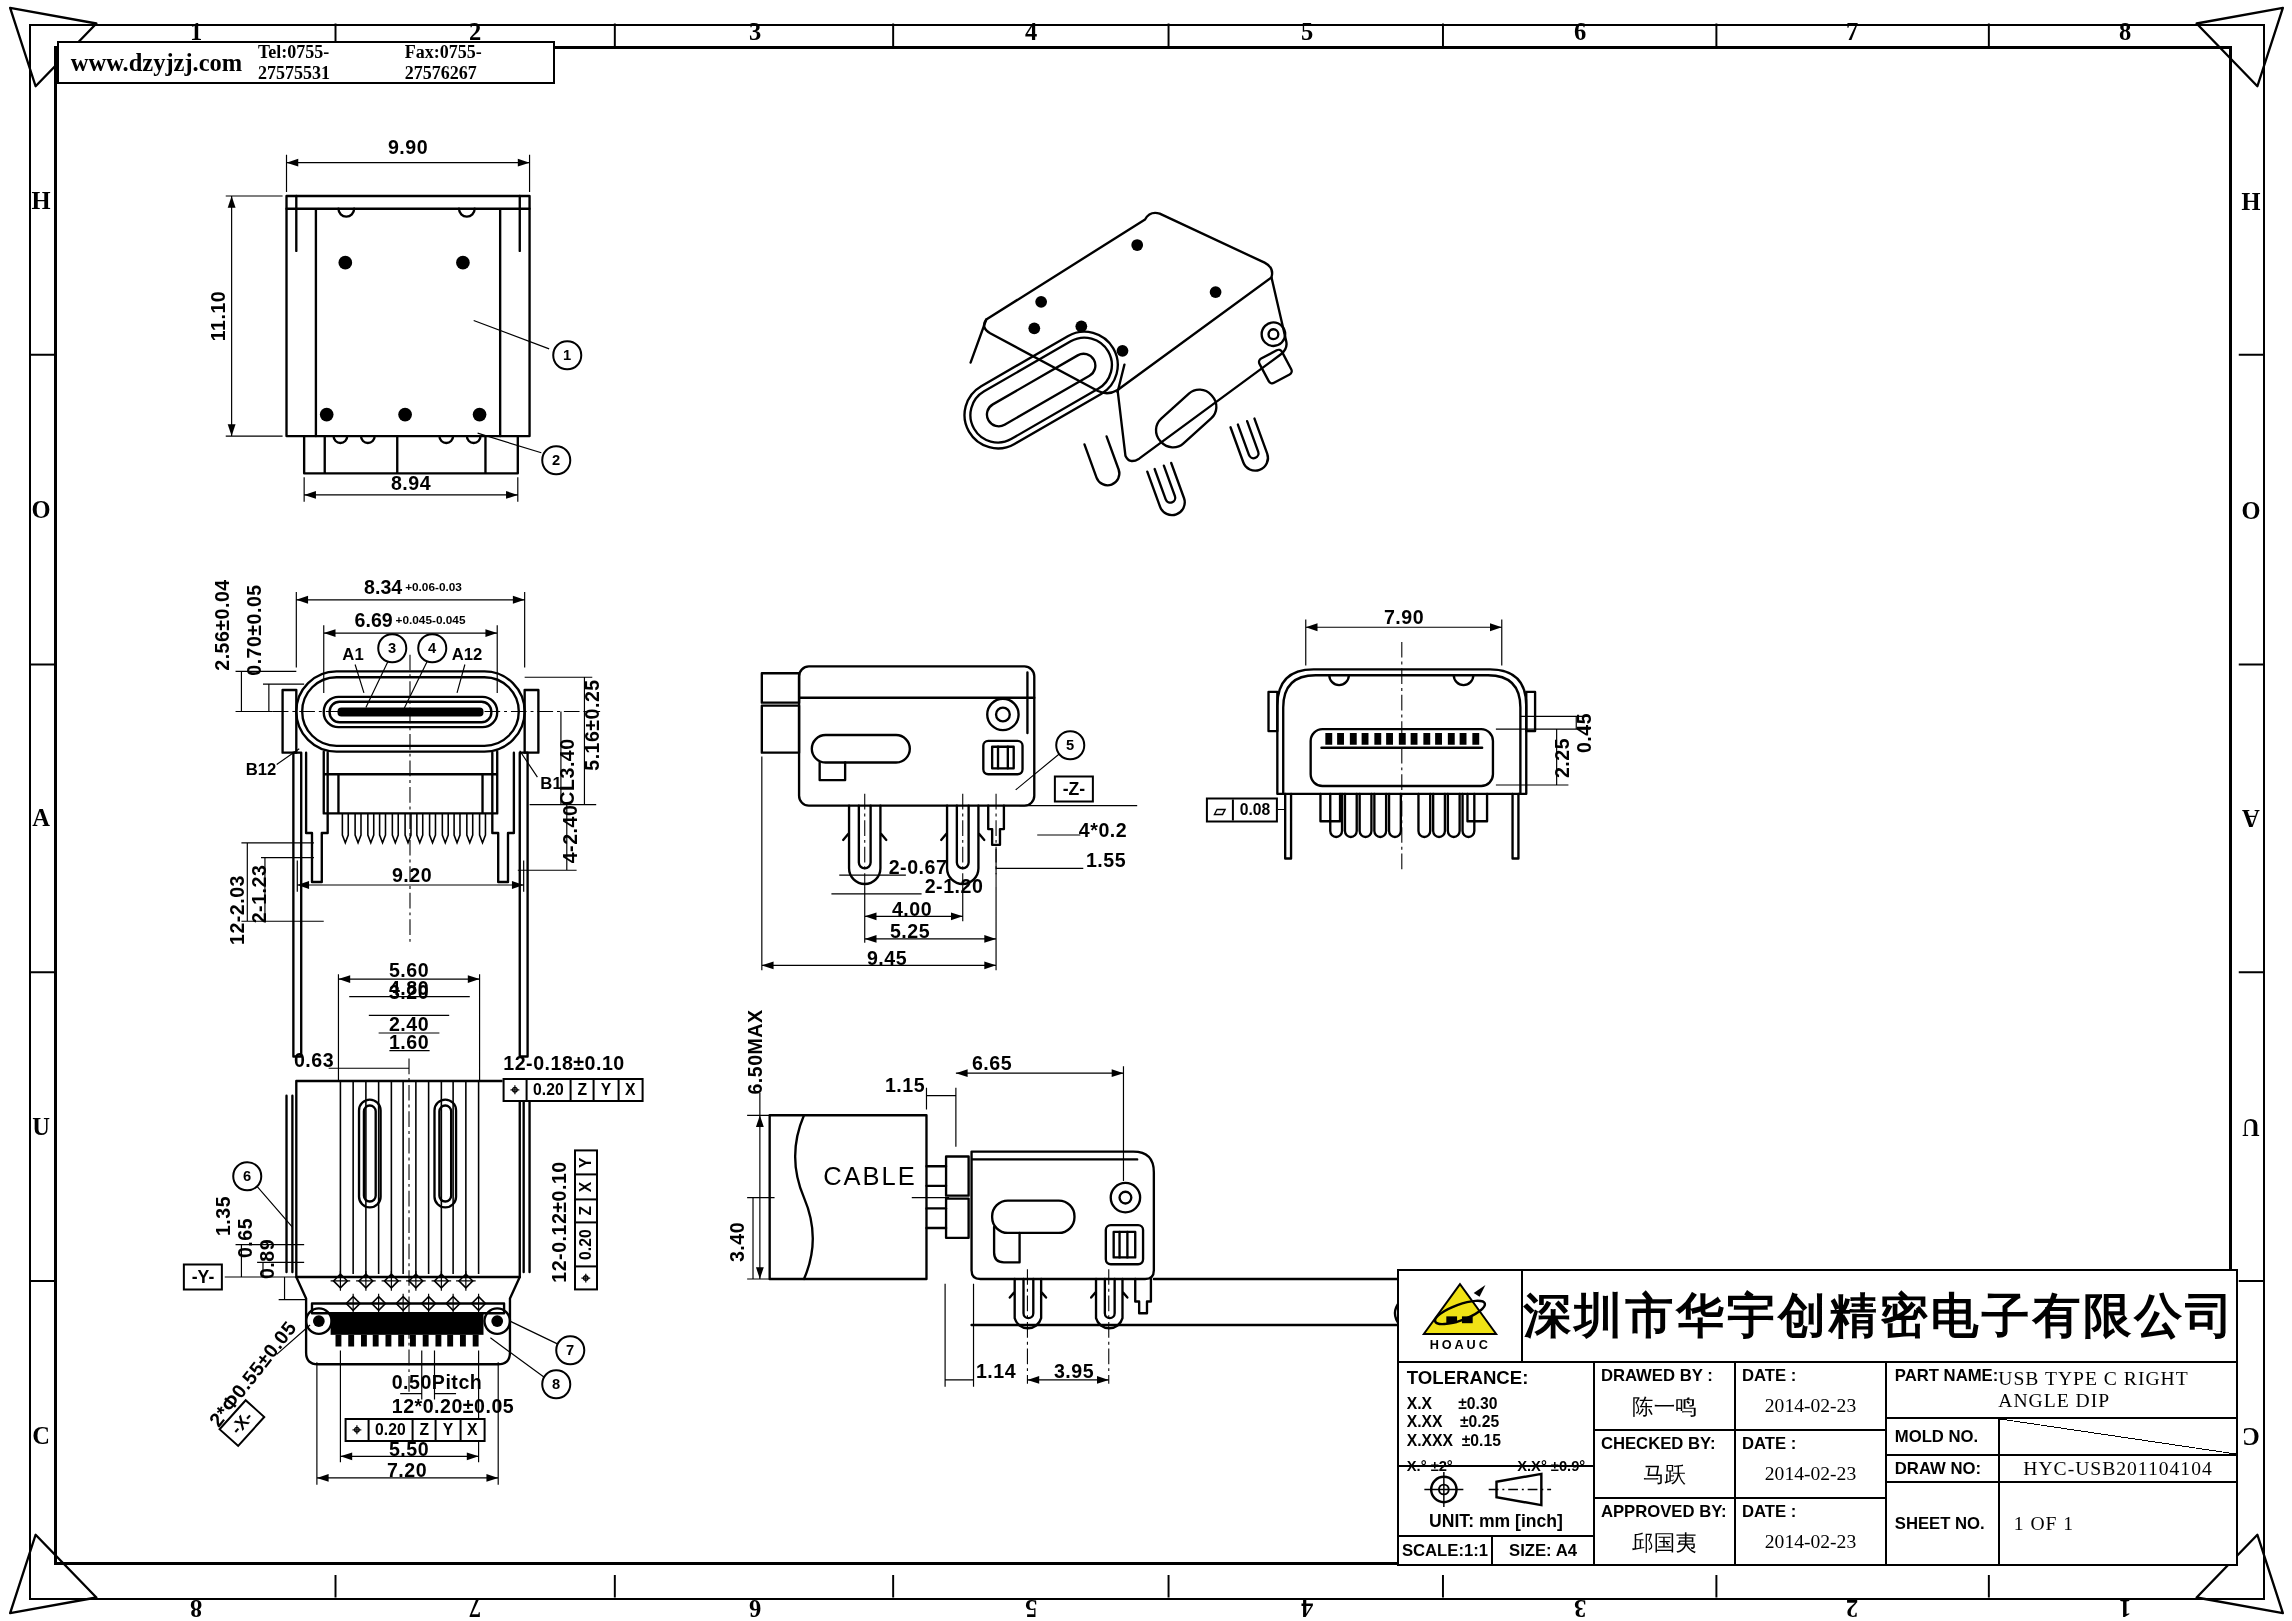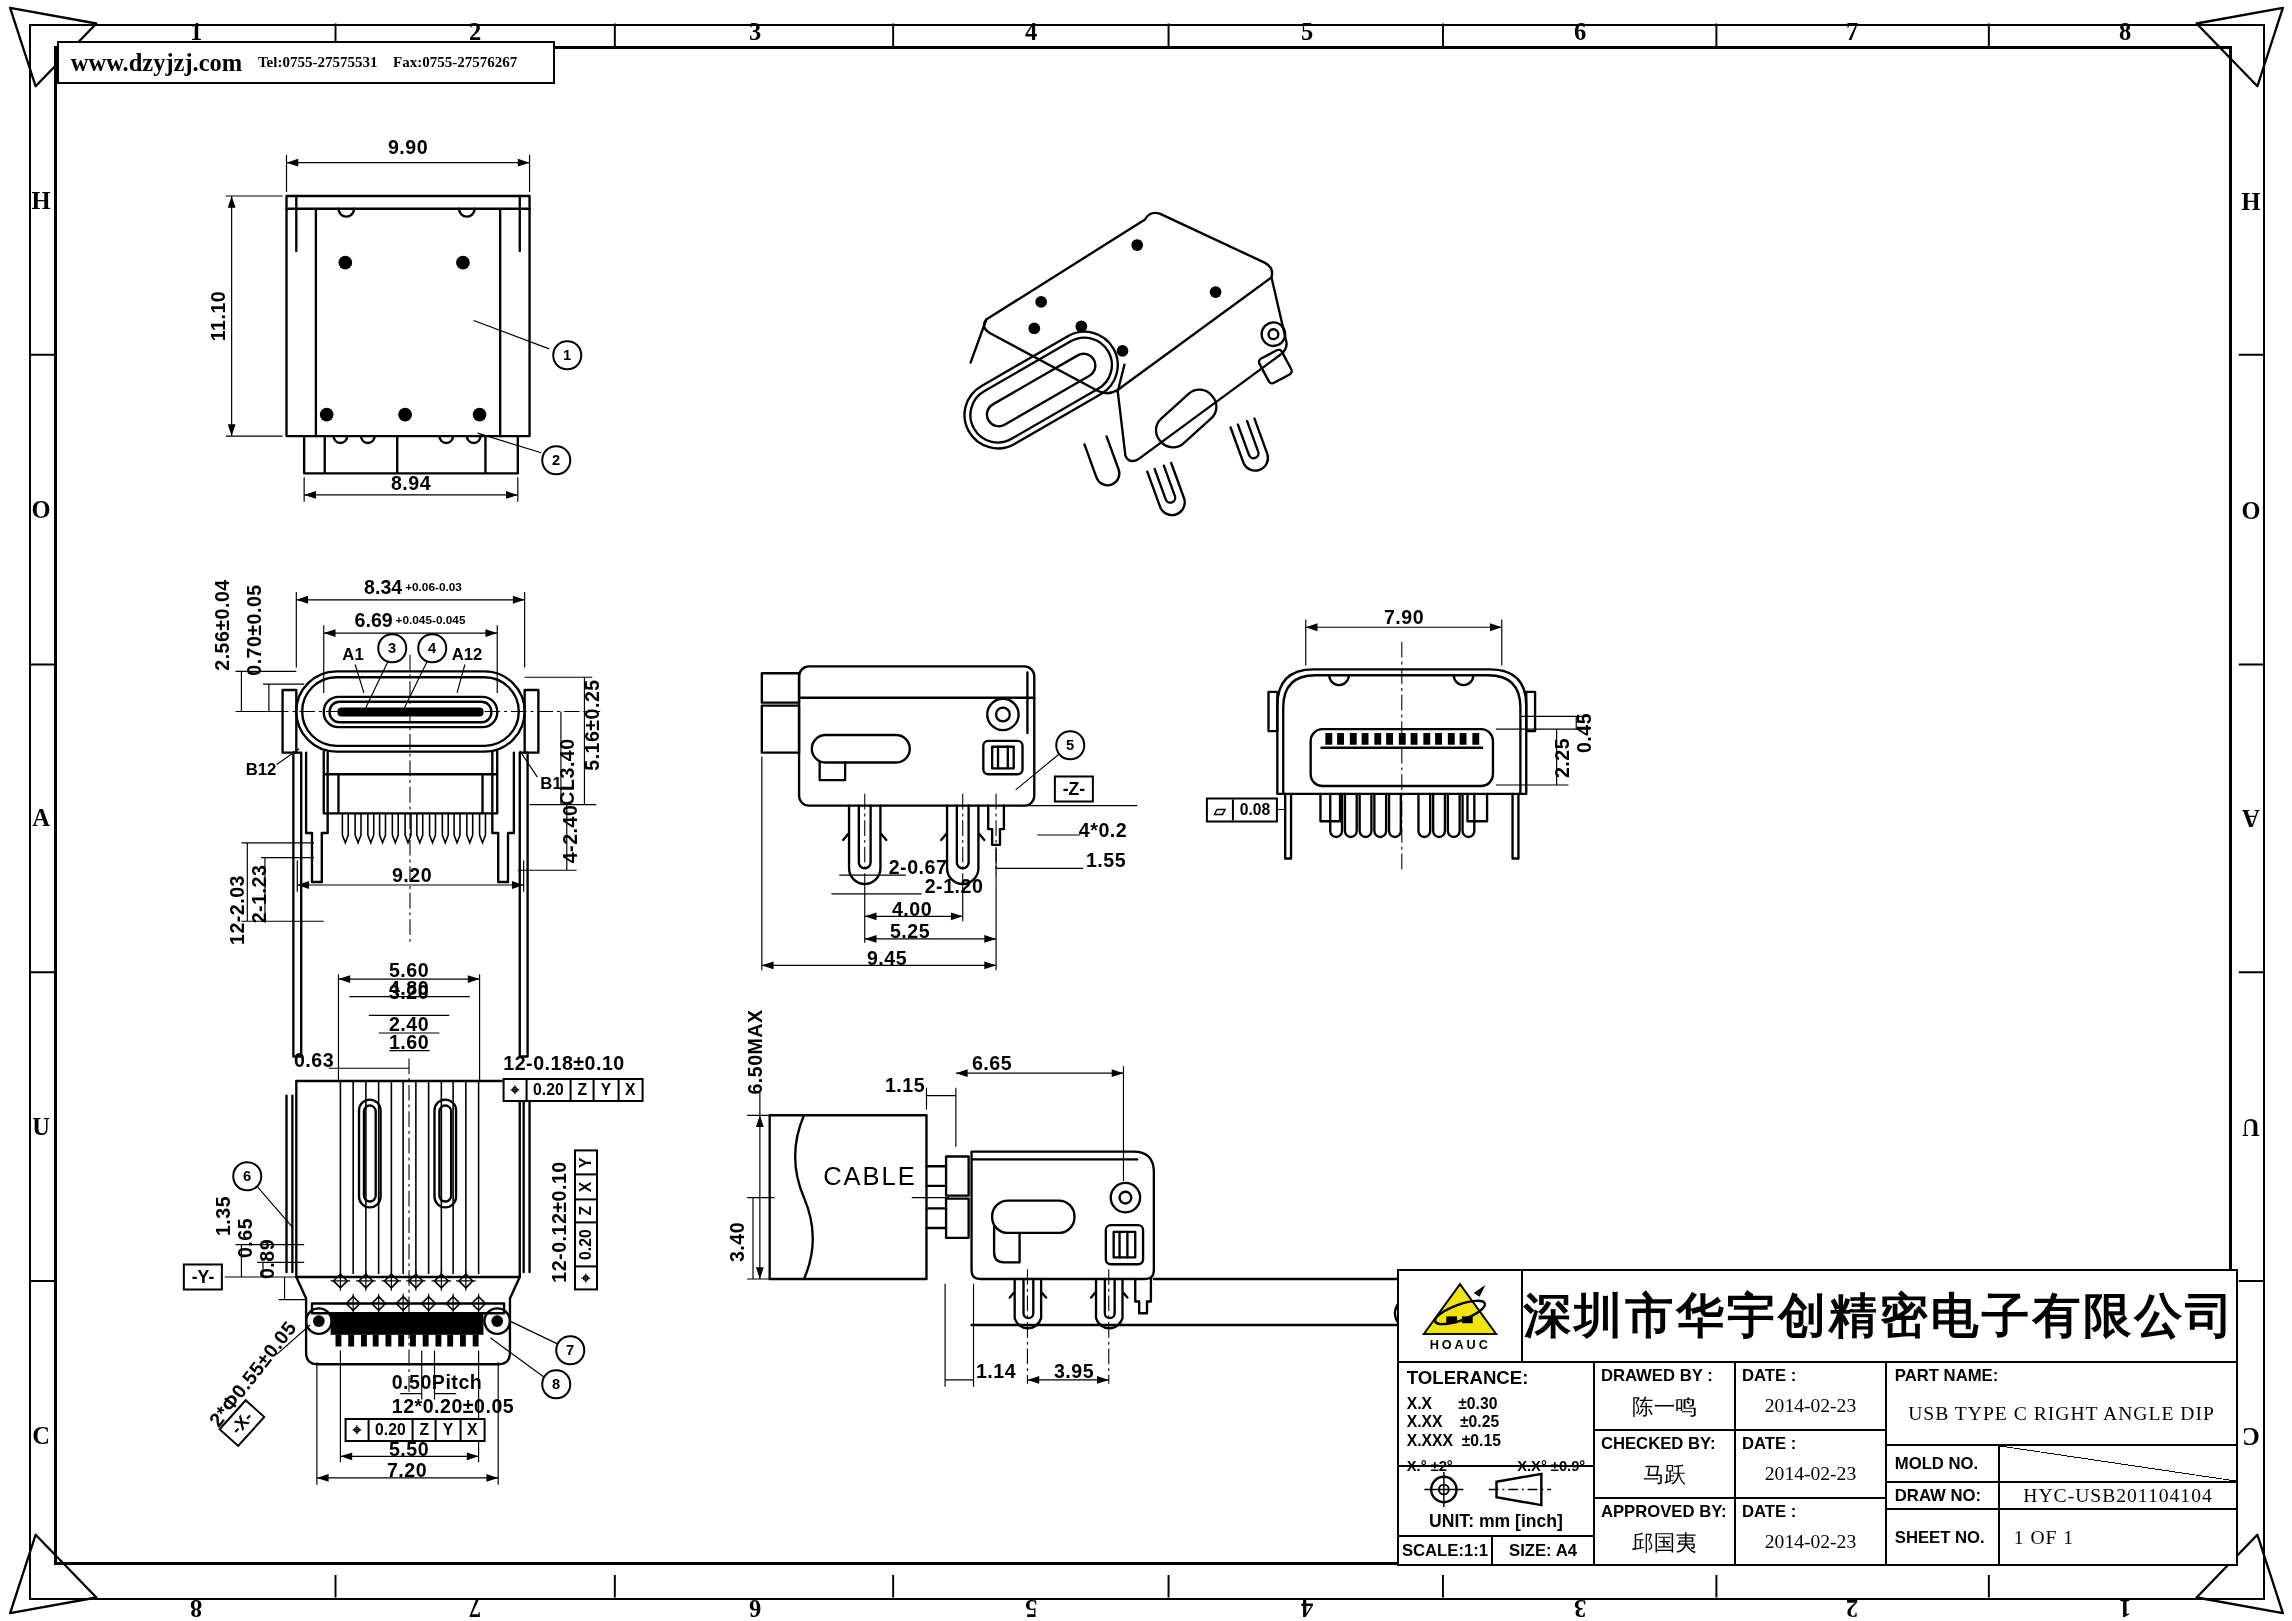--- a/index.html
+++ b/index.html
@@ -6,21 +6,21 @@
 .sheet{position:relative;width:2293px;height:1621px;background:#fff;font-family:"Liberation Sans",sans-serif;color:#000;overflow:hidden}
 .frame-outer{position:absolute;left:29px;top:23.5px;width:2232px;height:1572px;border:2px solid #000}
 .frame-inner{position:absolute;left:54px;top:46px;width:2178px;height:1519px;border:3.9px solid #000;box-sizing:border-box}
 .art{position:absolute;left:0;top:0}
 .o{fill:none;stroke:#000;stroke-width:2.4;stroke-linejoin:round;stroke-linecap:round}
 .ot{fill:none;stroke:#000;stroke-width:1.6}
 .of{fill:#000;stroke:none}
 .d{fill:none;stroke:#000;stroke-width:1.2}
 .cl{fill:none;stroke:#000;stroke-width:1.1;stroke-dasharray:16 4 3 4}
 .hdr{position:absolute;left:57px;top:41px;width:498px;height:43px;border:2.9px solid #000;background:#fff;display:flex;align-items:center;gap:15.7px;padding:0 11.8px;box-sizing:border-box;font-family:"Liberation Serif",serif;font-weight:bold}
-.hdr .site{font-size:24.5px}.hdr .tel,.hdr .fax{font-size:15px}
+.hdr .site{font-size:24.5px}.hdr .tel,.hdr .fax{font-size:18px}
 .zone{position:absolute;transform:translate(-50%,-50%);font:bold 24.5px "Liberation Serif",serif}
 .zone.flip{transform:translate(-50%,-50%) rotate(180deg)}
 .dim{position:absolute;transform:translate(-50%,-50%);font:bold 19.6px "Liberation Sans",sans-serif;white-space:nowrap;letter-spacing:0.5px}
 .dims{position:absolute;transform:translate(-50%,-50%);font:bold 16.7px "Liberation Sans",sans-serif;white-space:nowrap}
 .r90{transform:translate(-50%,-50%) rotate(-90deg)}
 .rd1{transform:translate(-50%,-50%) rotate(-52deg)}
 .dimc{position:absolute;transform:translate(-50%,-50%);display:flex;align-items:center;font:bold 19.6px "Liberation Sans",sans-serif;white-space:nowrap}
 .tolc{display:inline-flex;flex-direction:row;font:bold 11.8px "Liberation Sans",sans-serif;line-height:11.8px;margin-left:2.9px;letter-spacing:0}
 .callout{position:absolute;transform:translate(-50%,-50%);width:25.5px;height:25.5px;border:2px solid #000;border-radius:50%;background:#fff;display:flex;align-items:center;justify-content:center;font:bold 14.7px "Liberation Sans",sans-serif}
 .datum{position:absolute;transform:translate(-50%,-50%);border:2px solid #000;background:#fff;padding:1px 6.9px;font:bold 17.6px "Liberation Sans",sans-serif;white-space:nowrap}
@@ -51,21 +51,21 @@
 .tb-sign{width:292px;border-right:2.9px solid #000;box-sizing:border-box;display:flex;flex-direction:column}
 .sig-row{flex:1;display:flex;border-bottom:2.9px solid #000}
 .sig-row:last-child{border-bottom:none}
 .sig-name{width:141px;border-right:2.9px solid #000;box-sizing:border-box;padding:2.9px 5.9px;display:flex;flex-direction:column}
 .sig-date{flex:1;padding:2.9px 5.9px;display:flex;flex-direction:column}
 .sig-val{flex:1;display:flex;align-items:center;justify-content:center;font:21.6px "Liberation Serif",serif}
 .sig-val.dt{font:19.6px "Liberation Serif",serif}
 .tb-part{flex:1;display:flex;flex-direction:column}
 .pr{display:flex;border-bottom:2.9px solid #000;box-sizing:border-box;align-items:stretch}
 .pr:last-child{border-bottom:none}
-.pr1{height:83px;flex-direction:column;padding:2.9px 7.8px;box-sizing:border-box}
+.pr1{height:56px;flex-direction:row;padding:2.9px 7.8px;box-sizing:border-box}
 .pr1 .pn{flex:1;display:flex;align-items:center;justify-content:center;font:19.6px "Liberation Serif",serif;letter-spacing:1px}
 .pr2{height:49px}.pr3{height:37px}.pr4{height:27.4px}.pr5{flex:1}
 .plbl{width:113px;border-right:2.9px solid #000;box-sizing:border-box;display:flex;align-items:center;padding:0 7.8px;font:bold 16.7px "Liberation Sans",sans-serif;white-space:nowrap}
 .pval{flex:1;display:flex;align-items:center;justify-content:center;font:19.6px "Liberation Serif",serif;letter-spacing:1px}
 .pval.diag{background:linear-gradient(to top right,transparent 49.3%,#000 49.3%,#000 50.7%,transparent 50.7%)}
 .pval.left{justify-content:flex-start;padding-left:13.7px}
 </style>
 </head>
 <body>
 

